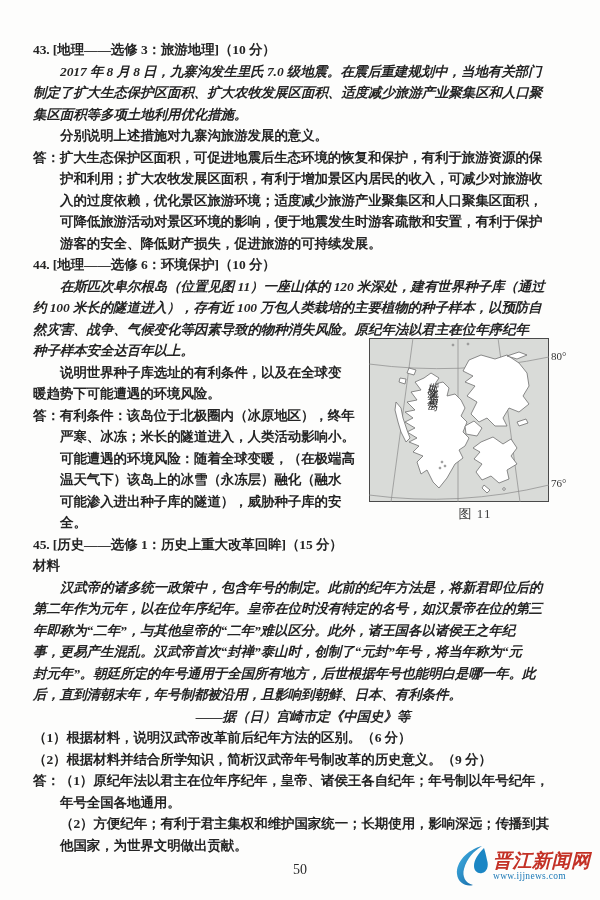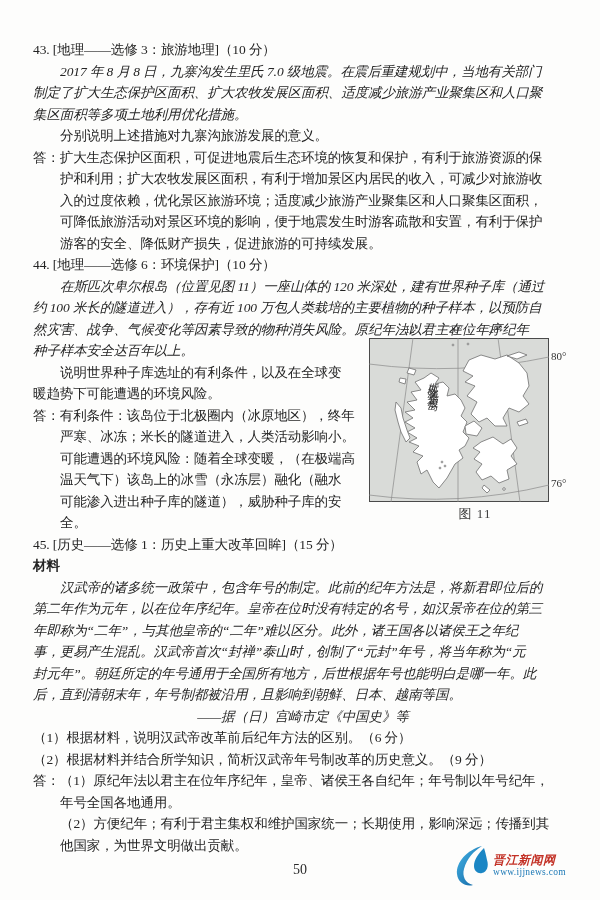--- a/index.html
+++ b/index.html
@@ -3,21 +3,21 @@
 <meta charset="utf-8">
 <style>
   html,body{margin:0;padding:0;background:#e8e8e8;}
   .sheet{
     position:relative;width:600px;height:900px;margin:0 auto;
     background:#fdfdfc;overflow:hidden;
     font-family:"Liberation Serif","DejaVu Serif",serif;
     color:#242424;font-size:13.5px;
   }
   .content{position:absolute;left:33px;top:39px;width:540px;}
-  .ln{height:21.5px;line-height:21.5px;white-space:nowrap;letter-spacing:-0.1px;}
+  .ln{height:21.5px;line-height:21.5px;white-space:nowrap;letter-spacing:-0.1px;font-weight:bold;}
   .k{font-style:italic;}            
   .ind{text-indent:2em;}            
   .hang{padding-left:2em;}          
   .bold{font-weight:bold;}
   .right{text-align:center;}
 
   
   .q44{position:relative;}
   .mapfig{position:absolute;top:71px;right:6px;width:198px;height:198px;margin:0;}
   .lon{position:absolute;top:0;font-size:9.5px;color:#333;letter-spacing:0;}
@@ -34,21 +34,21 @@
     position:absolute;left:16px;top:180px;width:180px;text-align:center;
     font-size:13px;letter-spacing:1px;color:#404040;
   }
 
   
   .pagenum{position:absolute;left:0;bottom:22px;width:100%;text-align:center;
     font-size:14px;color:#2a2a2a;}
   .logo{position:absolute;right:10px;bottom:10px;width:136px;height:48px;display:flex;align-items:center;}
   .logo-swirl{flex:0 0 auto;margin-right:3px;}
   .logo-text{display:flex;flex-direction:column;line-height:1;}
-  .logo-site{font-size:12px;font-weight:bold;font-style:italic;color:#c33126;
+  .logo-site{font-size:19px;font-weight:bold;font-style:italic;color:#c33126;
     letter-spacing:0.5px;white-space:nowrap;}
   .logo-url{font-size:9.5px;color:#1b78b6;margin-top:2px;letter-spacing:0.3px;}
 </style>
 </head>
 <body>
 
 <div class="sheet">
   <main class="content">
 
     <section>
@@ -123,21 +123,21 @@
     </section>
 
     <section>
       <div class="ln">45. [历史——选修 1：历史上重大改革回眸]（15 分）</div>
       <div class="ln bold">材料</div>
       <div class="ln k ind">汉武帝的诸多统一政策中，包含年号的制定。此前的纪年方法是，将新君即位后的</div>
       <div class="ln k">第二年作为元年，以在位年序纪年。皇帝在位时没有特定的名号，如汉景帝在位的第三</div>
       <div class="ln k">年即称为“二年”，与其他皇帝的“二年”难以区分。此外，诸王国各以诸侯王之年纪</div>
       <div class="ln k">事，更易产生混乱。汉武帝首次“封禅”泰山时，创制了“元封”年号，将当年称为“元</div>
       <div class="ln k">封元年”。朝廷所定的年号通用于全国所有地方，后世根据年号也能明白是哪一年。此</div>
-      <div class="ln k">后，直到清朝末年，年号制都被沿用，且影响到朝鲜、日本、越南等国。</div>
+      <div class="ln k">后，直到清朝末年，年号制都被沿用，且影响到朝鲜、日本、有利条件。</div>
       <div class="ln k right">——据（日）宫崎市定《中国史》等</div>
       <div class="ln">（1）根据材料，说明汉武帝改革前后纪年方法的区别。（6 分）</div>
       <div class="ln">（2）根据材料并结合所学知识，简析汉武帝年号制改革的历史意义。（9 分）</div>
       <div class="ln">答：（1）原纪年法以君主在位年序纪年，皇帝、诸侯王各自纪年；年号制以年号纪年，</div>
       <div class="ln hang">年号全国各地通用。</div>
       <div class="ln hang">（2）方便纪年；有利于君主集权和维护国家统一；长期使用，影响深远；传播到其</div>
       <div class="ln hang">他国家，为世界文明做出贡献。</div>
     </section>
   </main>
 

